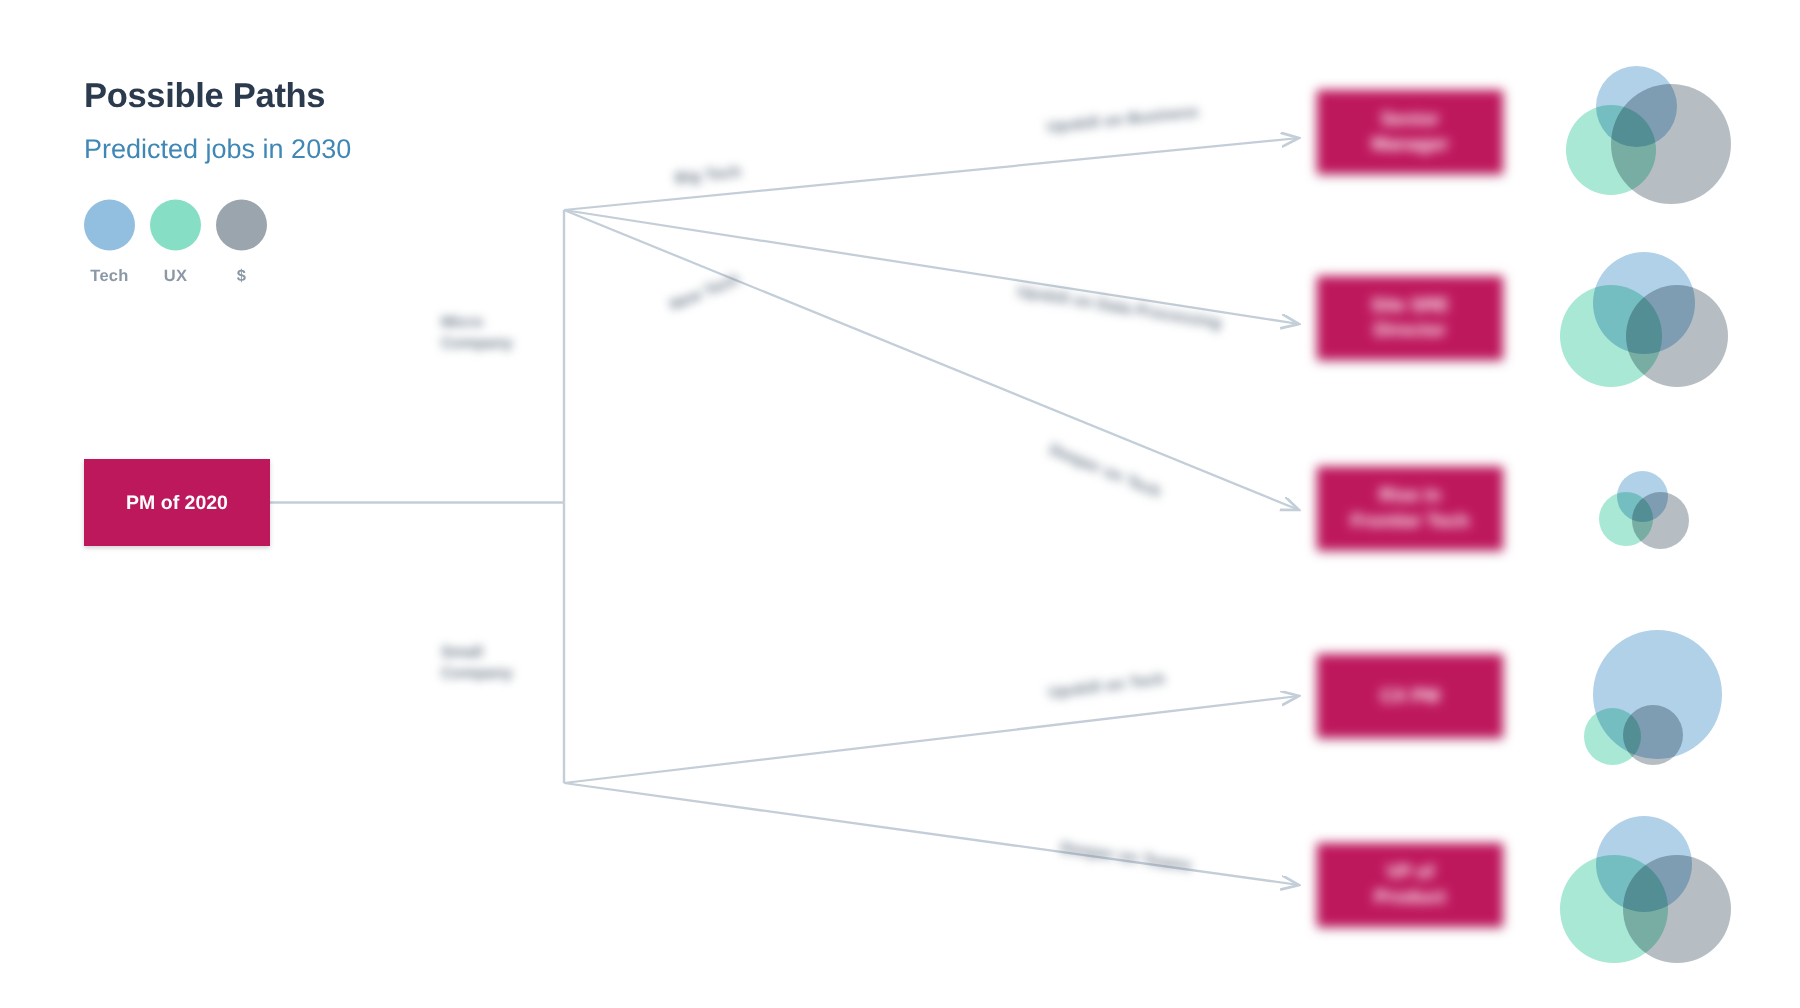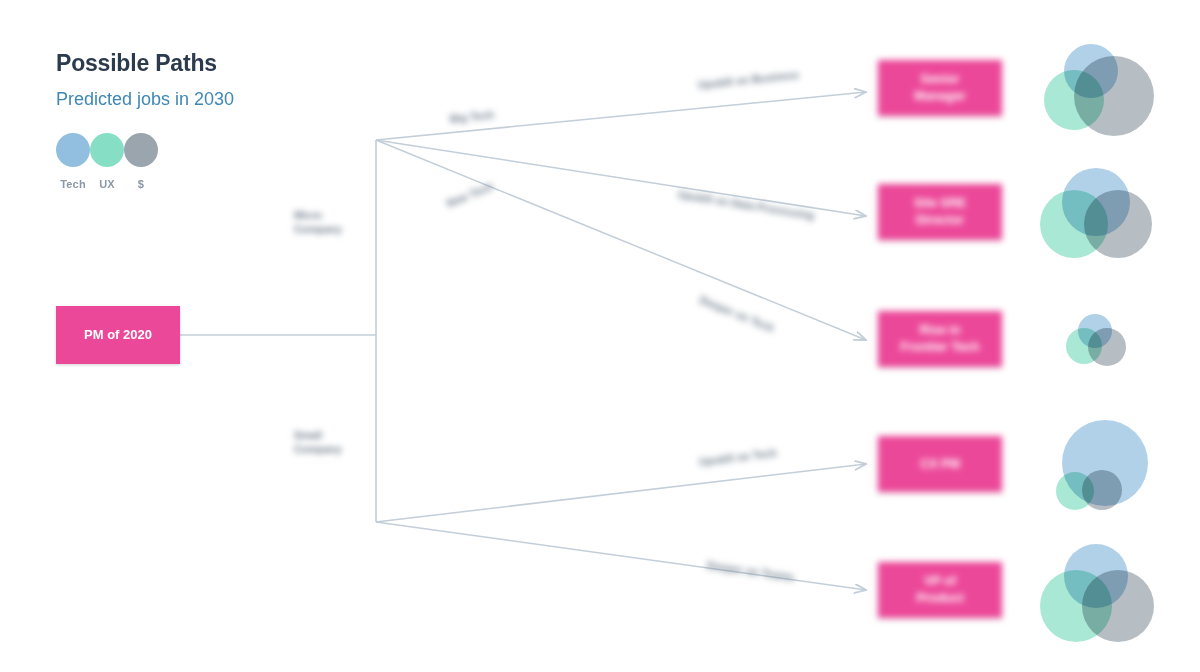--- a/index.html
+++ b/index.html
@@ -17,32 +17,32 @@
     position:absolute;left:56px;top:50px;
     font-size:23px;font-weight:bold;color:#2b3a4d;
     letter-spacing:-0.2px;
   }
   .subtitle{
     position:absolute;left:56px;top:89px;
     font-size:18px;color:#3f87b5;font-weight:400;
   }
 
   
-  .legend{position:absolute;left:56px;top:133px;display:flex;gap:0;}
+  .legend{position:absolute;left:56px;top:133px;display:flex;gap:10px;}
   .legend-item{width:34px;display:flex;flex-direction:column;align-items:center;}
   .legend-dot{width:34px;height:34px;border-radius:50%;}
   .legend-label{
     margin-top:11px;font-size:11px;color:#8b98a5;font-weight:600;
     letter-spacing:0.2px;
   }
 
   
   .node{
     position:absolute;
-    background:#ec4899;
+    background:#be185d;
     color:#ffffff;
     display:flex;align-items:center;justify-content:center;
     text-align:center;
     font-size:12.5px;font-weight:bold;
     line-height:1.35;
     box-shadow:0 1px 3px rgba(0,0,0,0.18);
   }
   .node.source{
     left:56px;top:306px;width:124px;height:58px;
     font-size:13px;

